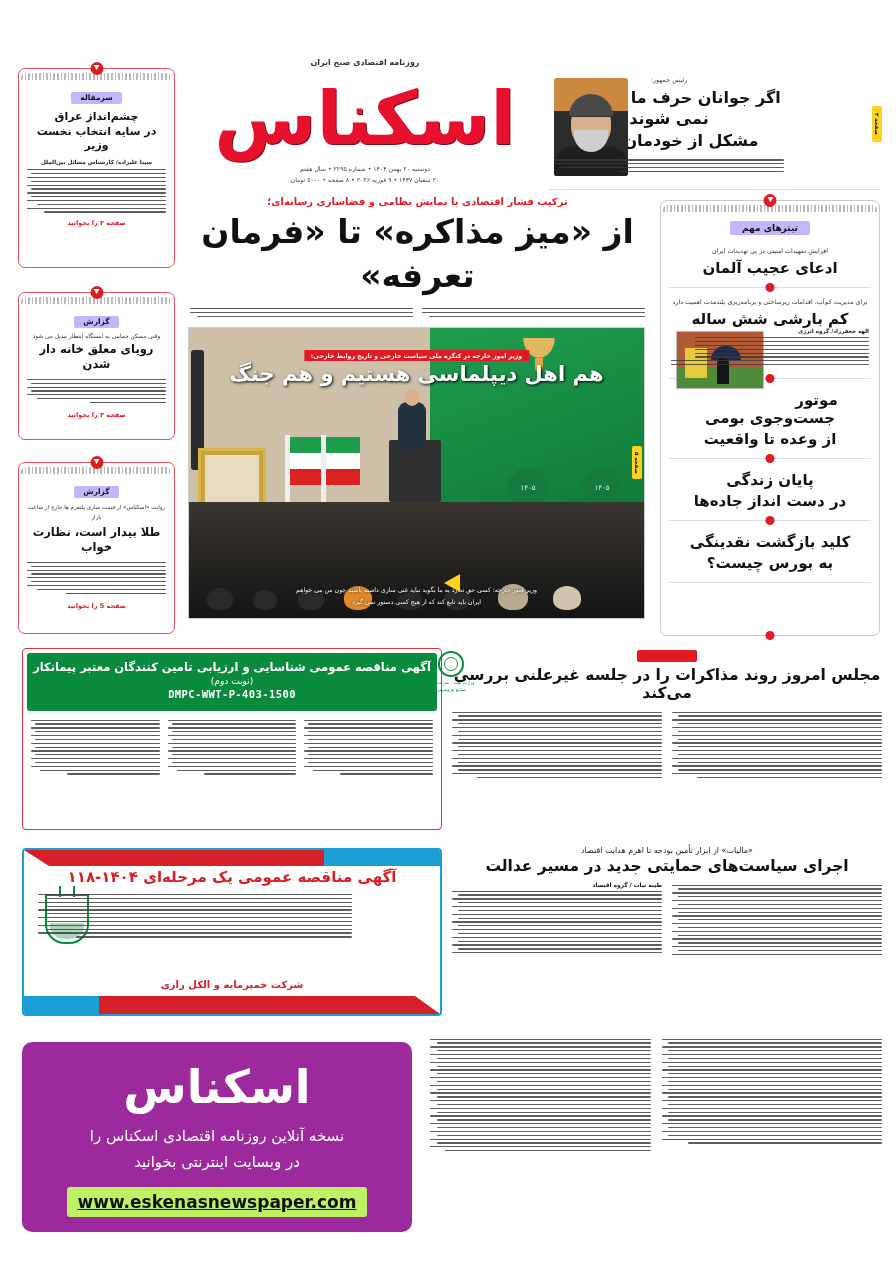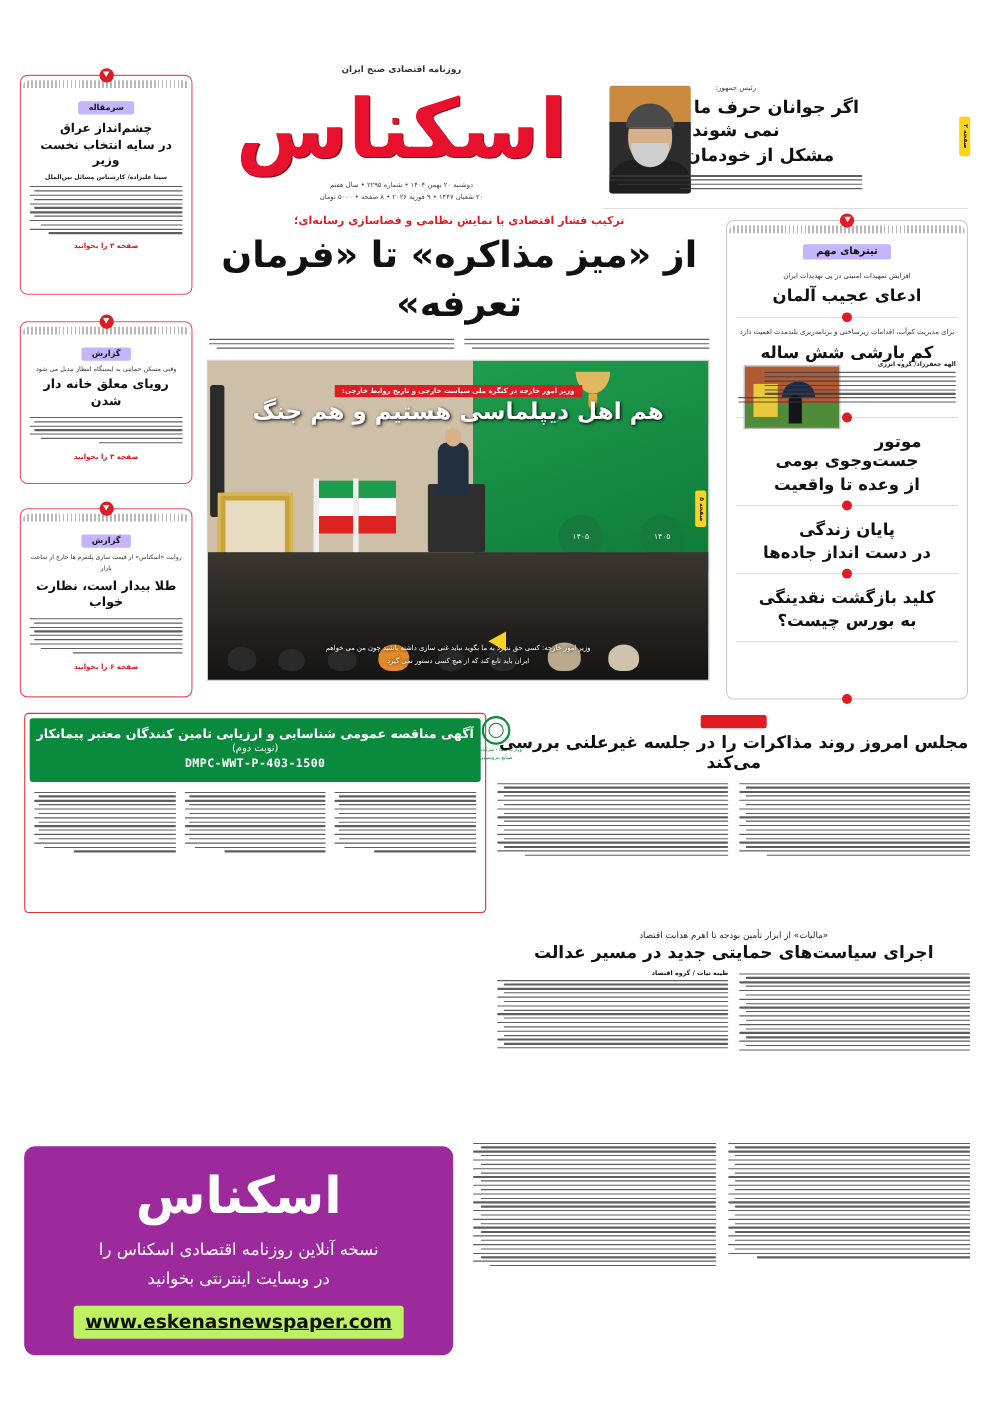--- a/index.html
+++ b/index.html
@@ -259,21 +259,21 @@
       <i class="s1"></i>
         <i class="s2"></i>
         <i class="s1"></i>
         <i class="s2"></i>
         <i class="s1"></i>
       <i class="s2"></i>
         <i class="s1"></i>
         <i class="s3"></i>
         <i class="s5"></i>
     </div>
-    <div class="more" style="margin-top:8px;">صفحه ۶ را بخوانید</div>
+    <div class="more" style="margin-top:8px;">صفحه 5 را بخوانید</div>
   </div>
 
   <div class="box" id="lead">
     <div class="kick lead-kick">ترکیب فشار اقتصادی با نمایش نظامی و فضاسازی رسانه‌ای؛</div>
     <div class="hl lead-hl">از «میز مذاکره» تا «فرمان تعرفه»</div>
     <div class="lead-cols">
       <div class="lines">
         <i class="s1"></i>
           <i class="s1"></i>
           <i class="s2"></i>
@@ -430,20 +430,43 @@
           <i class="s2"></i>
         <i class="s1"></i>
           <i class="s2"></i>
           <i class="s1"></i>
           <i class="s3"></i>
           <i class="s5"></i>
       </div>
     </div>
   </div>
 
+  <div class="box" id="adBlue">
+    <div class="ab-top"></div>
+    <div class="ab-hl">آگهی مناقصه عمومی یک مرحله‌ای ۱۴۰۴-۱۱۸</div>
+    <div class="ab-logo">
+      <div class="flask"></div>
+    </div>
+    <div class="lines" style="margin:8px 88px 0 14px;">
+      <i class="s1"></i>
+        <i class="s2"></i>
+        <i class="s1"></i>
+        <i class="s2"></i>
+        <i class="s1"></i>
+      <i class="s2"></i>
+        <i class="s1"></i>
+        <i class="s2"></i>
+        <i class="s1"></i>
+        <i class="s2"></i>
+      <i class="s1"></i>
+        <i class="s4"></i>
+    </div>
+    <div class="ab-sign">شرکت خمیرمایه و الکل رازی</div>
+    <div class="ab-foot"></div>
+  </div>
 
   <div class="box" id="mid1">
     <div class="redcap"></div>
     <div class="m-hl">مجلس امروز روند مذاکرات را در جلسه غیرعلنی بررسی می‌کند</div>
     <div class="m-cols">
       <div class="lines">
         <i class="s1"></i>
           <i class="s2"></i>
           <i class="s1"></i>
           <i class="s2"></i>

